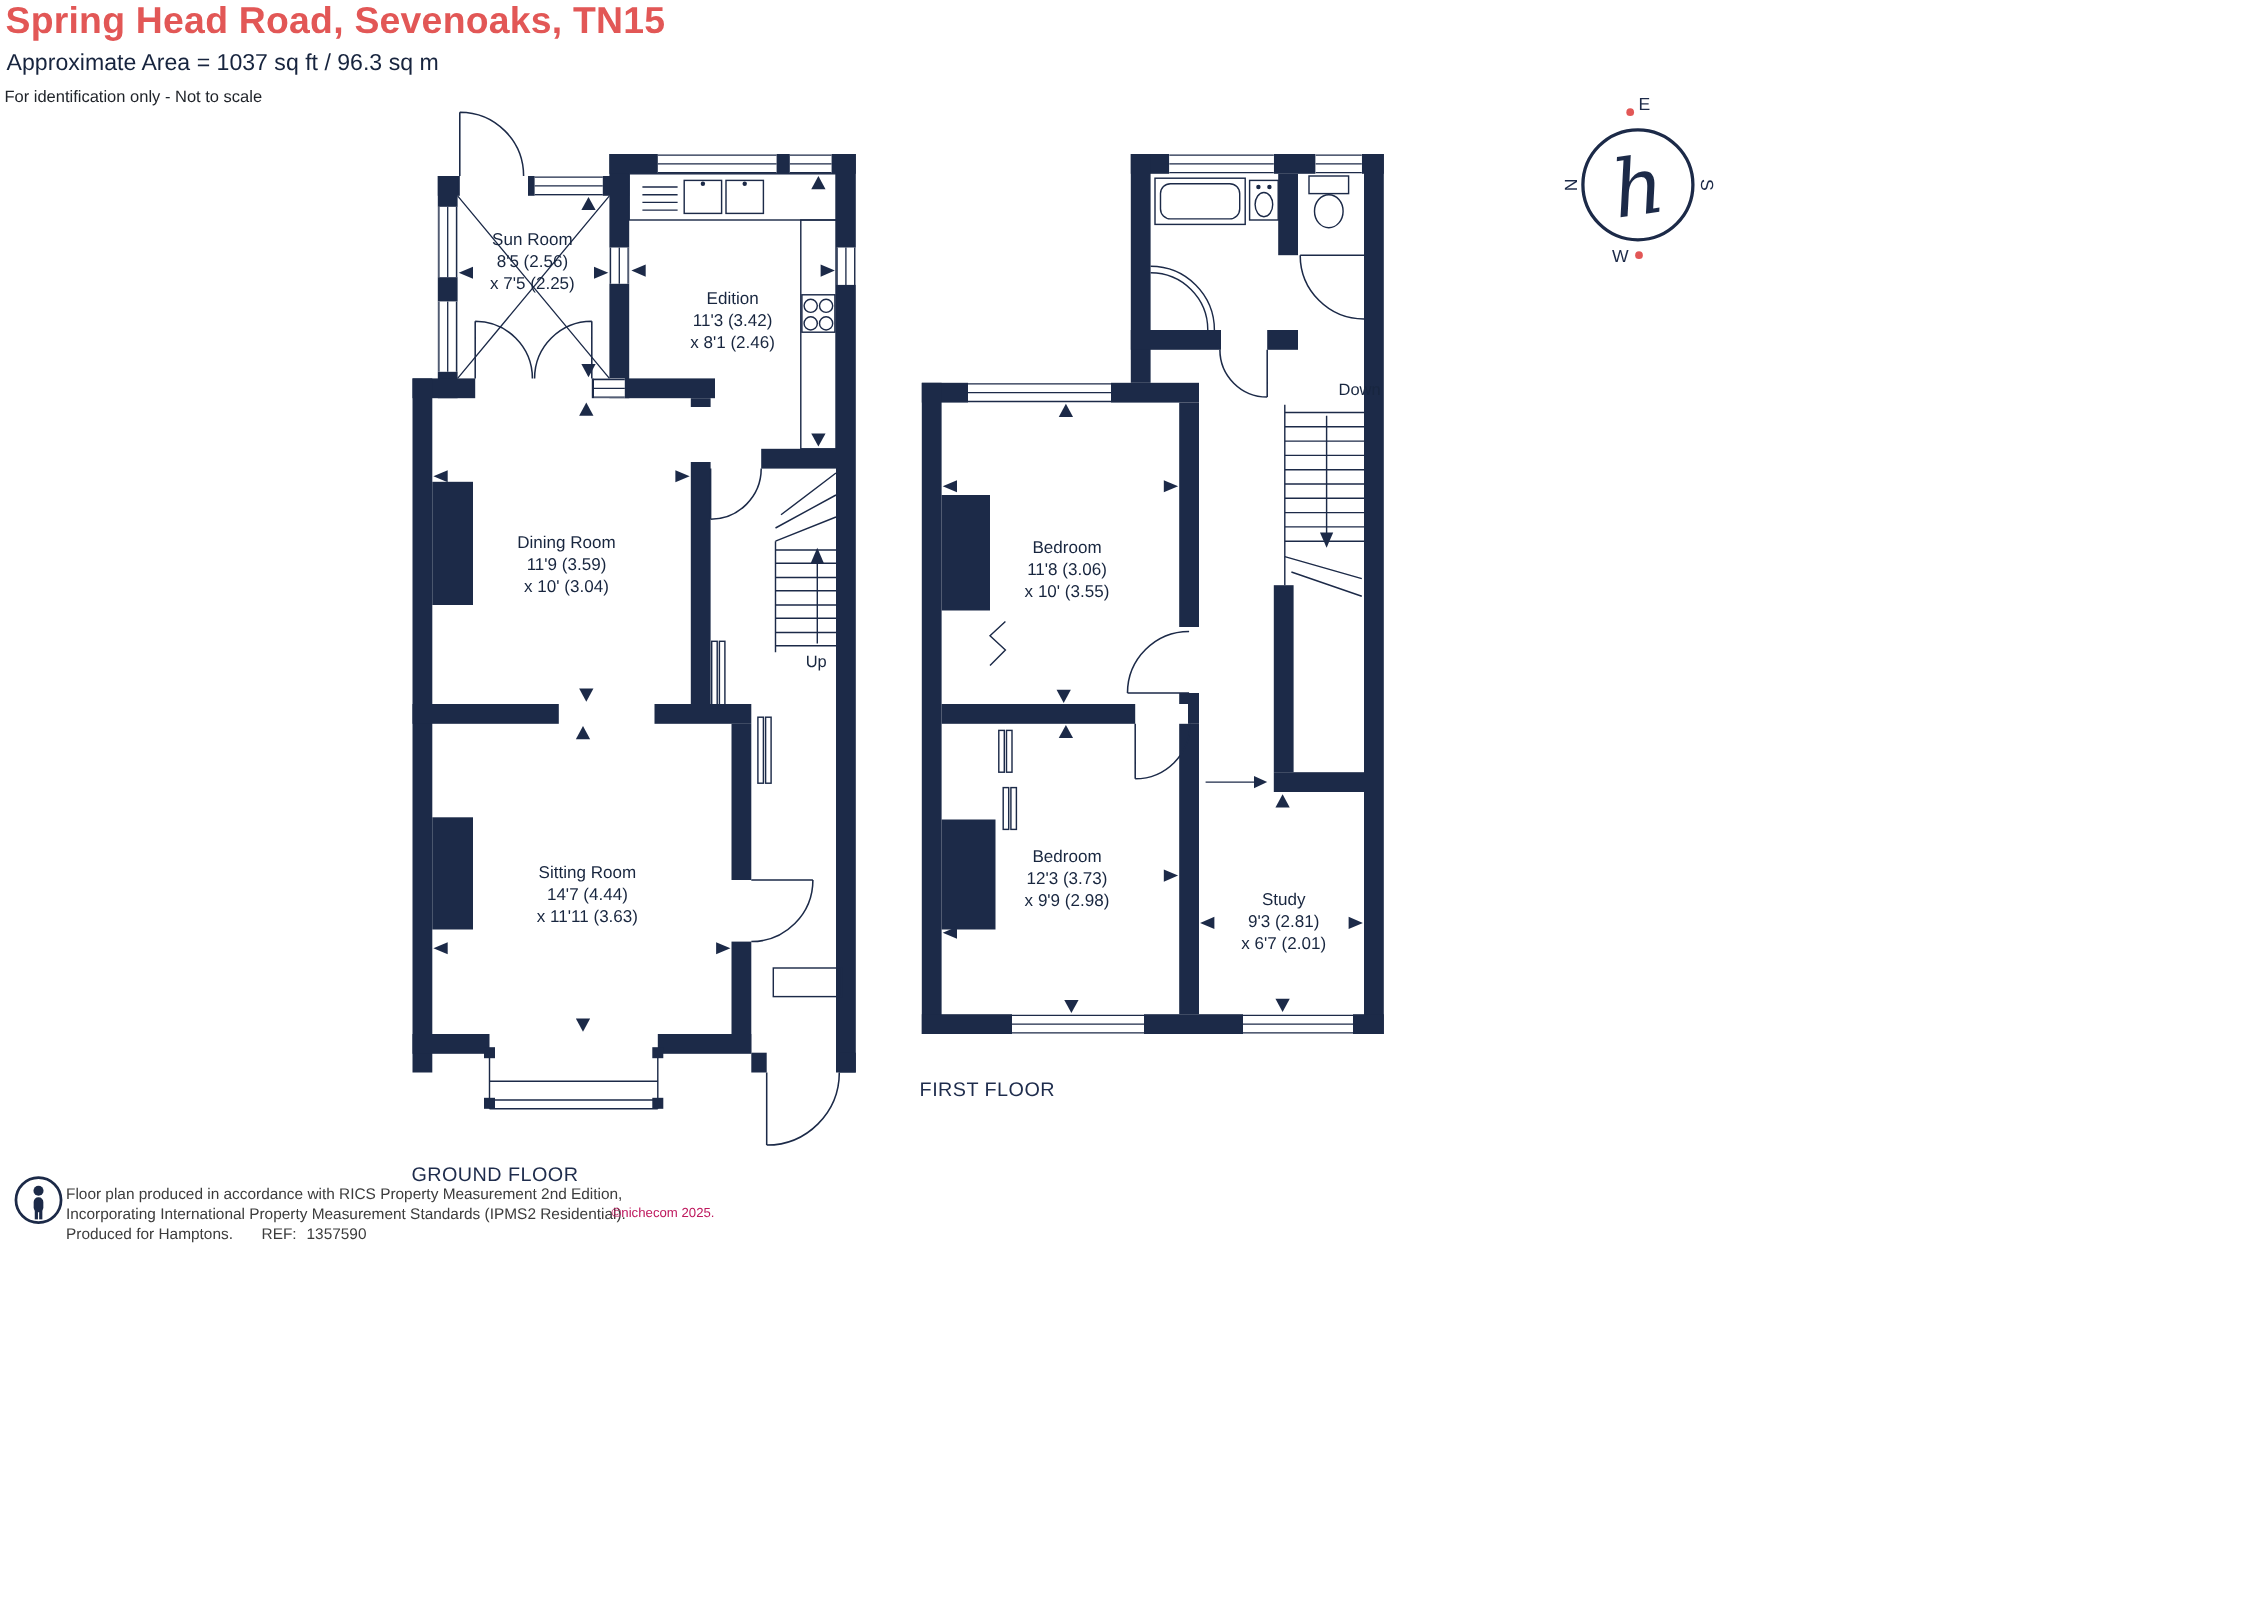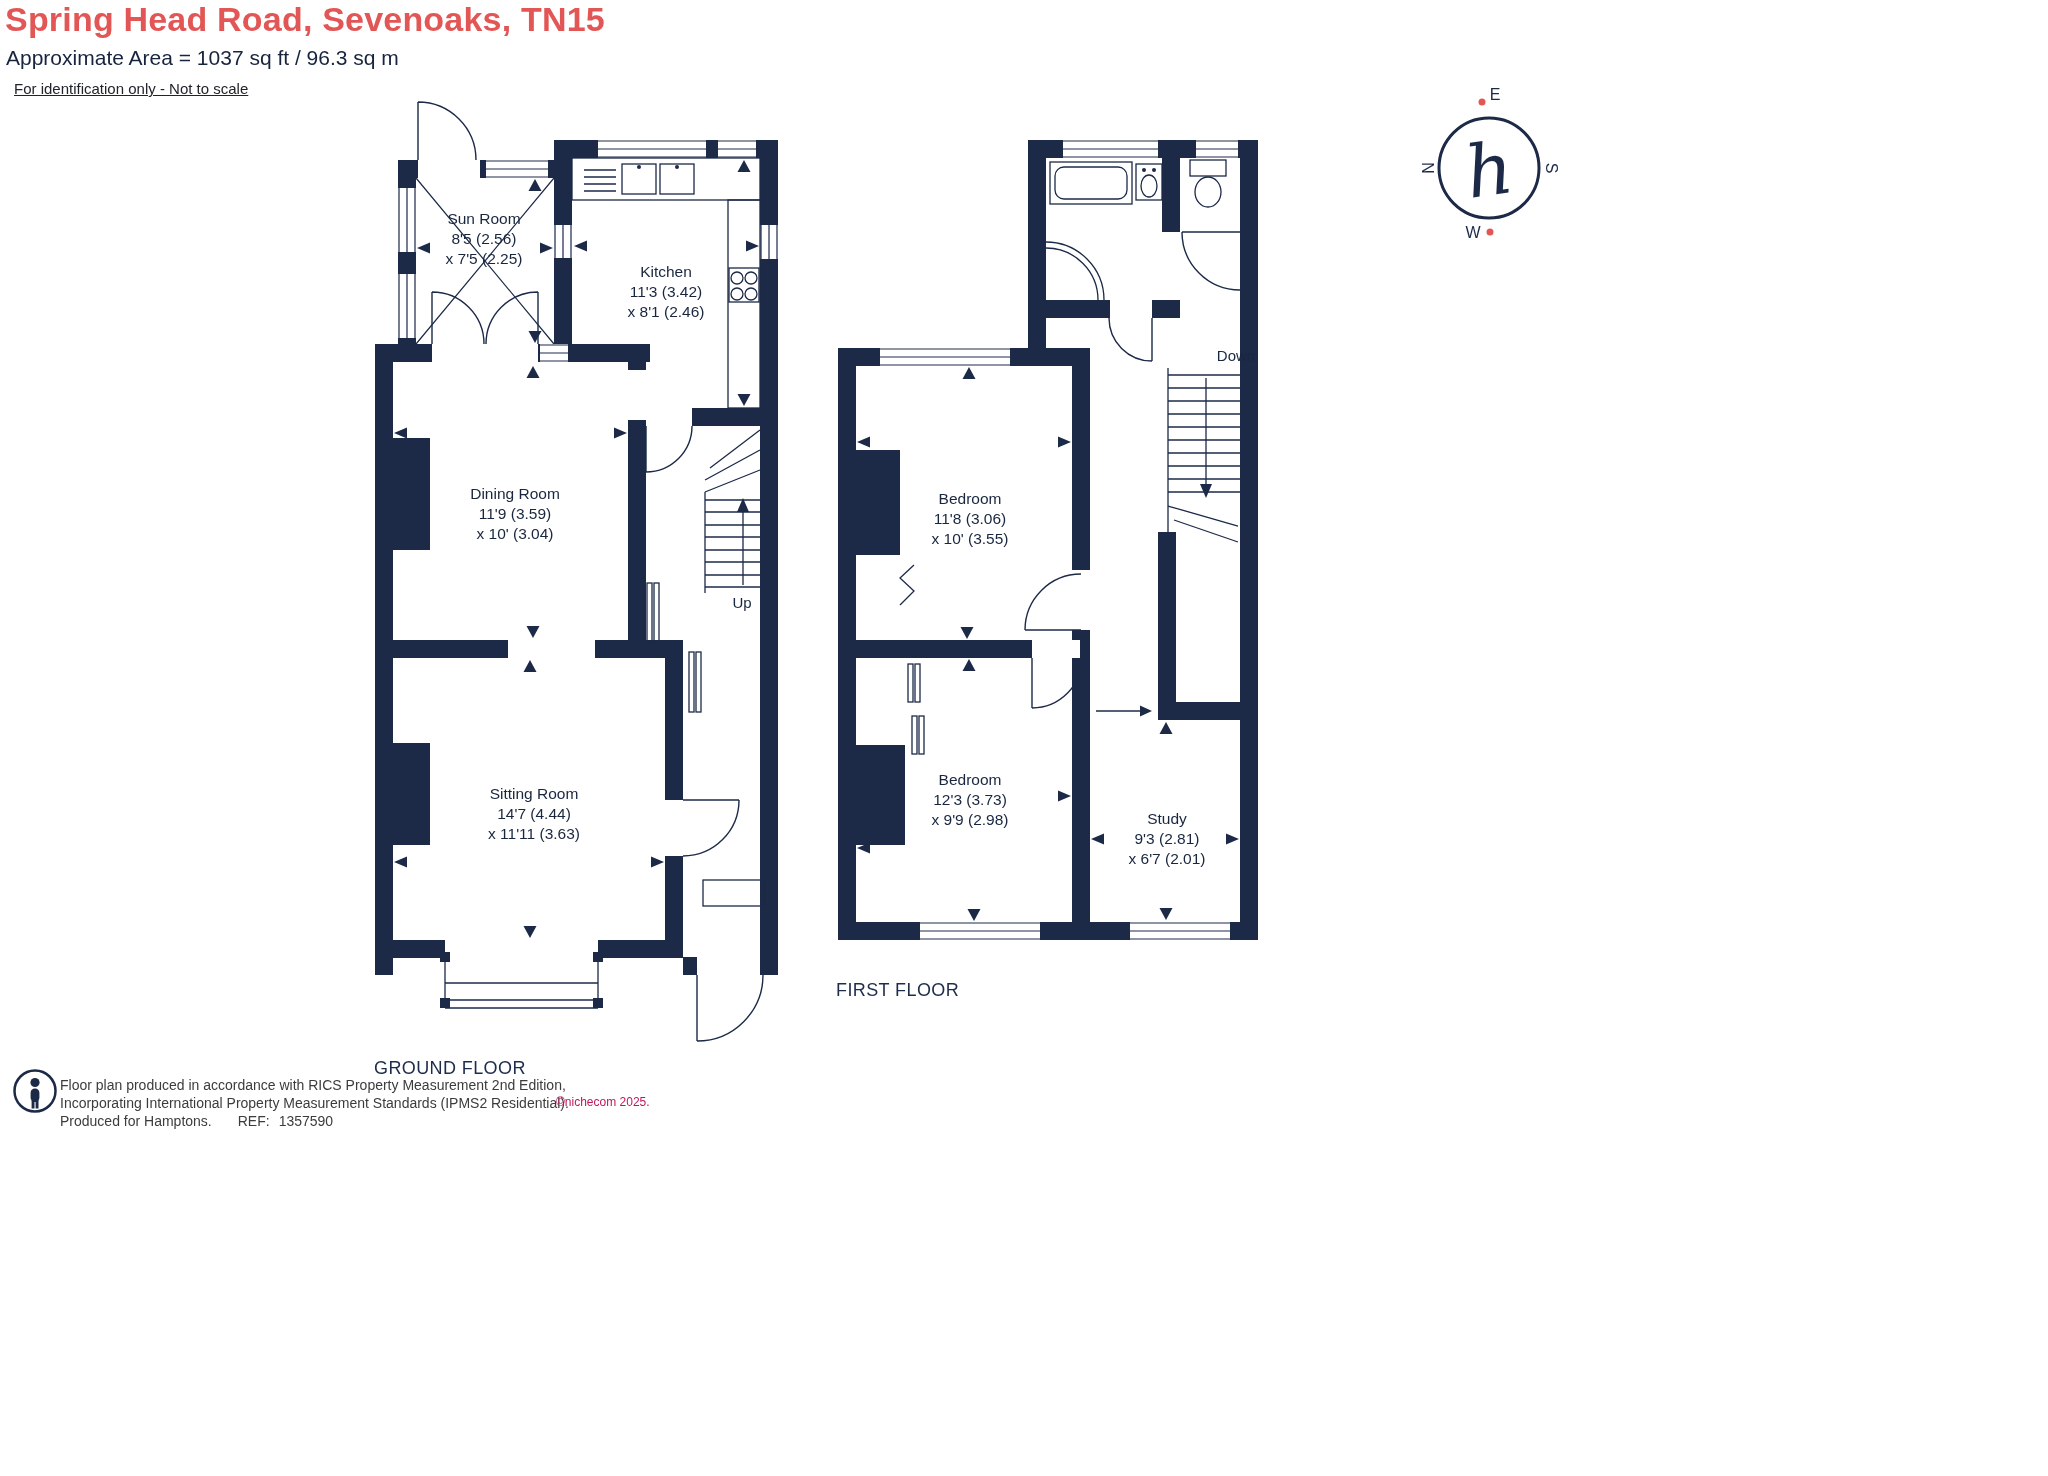--- a/index.html
+++ b/index.html
@@ -1,21 +1,21 @@
 <!DOCTYPE html>
 <html><head>
 <meta charset="utf-8">
 <style>
   html,body{margin:0;padding:0;background:#fff;}
   .page{position:relative;width:1624px;height:1476px;background:#fff;overflow:hidden;
         font-family:"Liberation Sans",sans-serif;color:#1c2a48;padding-left:20px;}
   .abs{position:absolute;}
   .title{position:absolute;left:5px;top:0px;font-size:34px;font-weight:bold;color:#e25756;letter-spacing:0.2px;}
   .area{position:absolute;left:6px;top:46px;font-size:21px;color:#17243e;}
-  .disclaimer{position:absolute;left:14px;top:80px;font-size:15px;color:#20242a;text-decoration:underline;}
+  .disclaimer{position:absolute;left:4px;top:80px;font-size:15px;color:#20242a;}
   .room-label{position:absolute;transform:translate(-50%,-50%);text-align:center;
               font-size:15.5px;line-height:20px;color:#18263f;white-space:nowrap;}
   .stair-label{position:absolute;transform:translate(-50%,-50%);font-size:15px;color:#18263f;}
   .floor-label{position:absolute;font-size:18px;color:#1e2c4c;letter-spacing:0.4px;}
   .footer-line{position:absolute;font-size:14px;color:#3c3c3c;}
   .copyright{position:absolute;font-size:12px;color:#be185d;}
   .ref-label{margin-left:26px;}
   .ref-value{margin-left:9px;}
   svg{display:block;}
   .wall{fill:#1c2a48;}
@@ -300,21 +300,21 @@
         <polygon points="338,790 331.5,778 344.5,778"></polygon>
     </g>
   </svg>
 
   <div class="room-label" style="left:484px;top:239px;">
     <div>Sun Room</div>
     <div>8'5 (2.56)</div>
     <div>x 7'5 (2.25)</div>
   </div>
   <div class="room-label" style="left:666px;top:292px;">
-    <div>Kitchen</div>
+    <div>Edition</div>
     <div>11'3 (3.42)</div>
     <div>x 8'1 (2.46)</div>
   </div>
   <div class="room-label" style="left:515px;top:514px;">
     <div>Dining Room</div>
     <div>11'9 (3.59)</div>
     <div>x 10' (3.04)</div>
   </div>
   <div class="room-label" style="left:534px;top:814px;">
     <div>Sitting Room</div>

